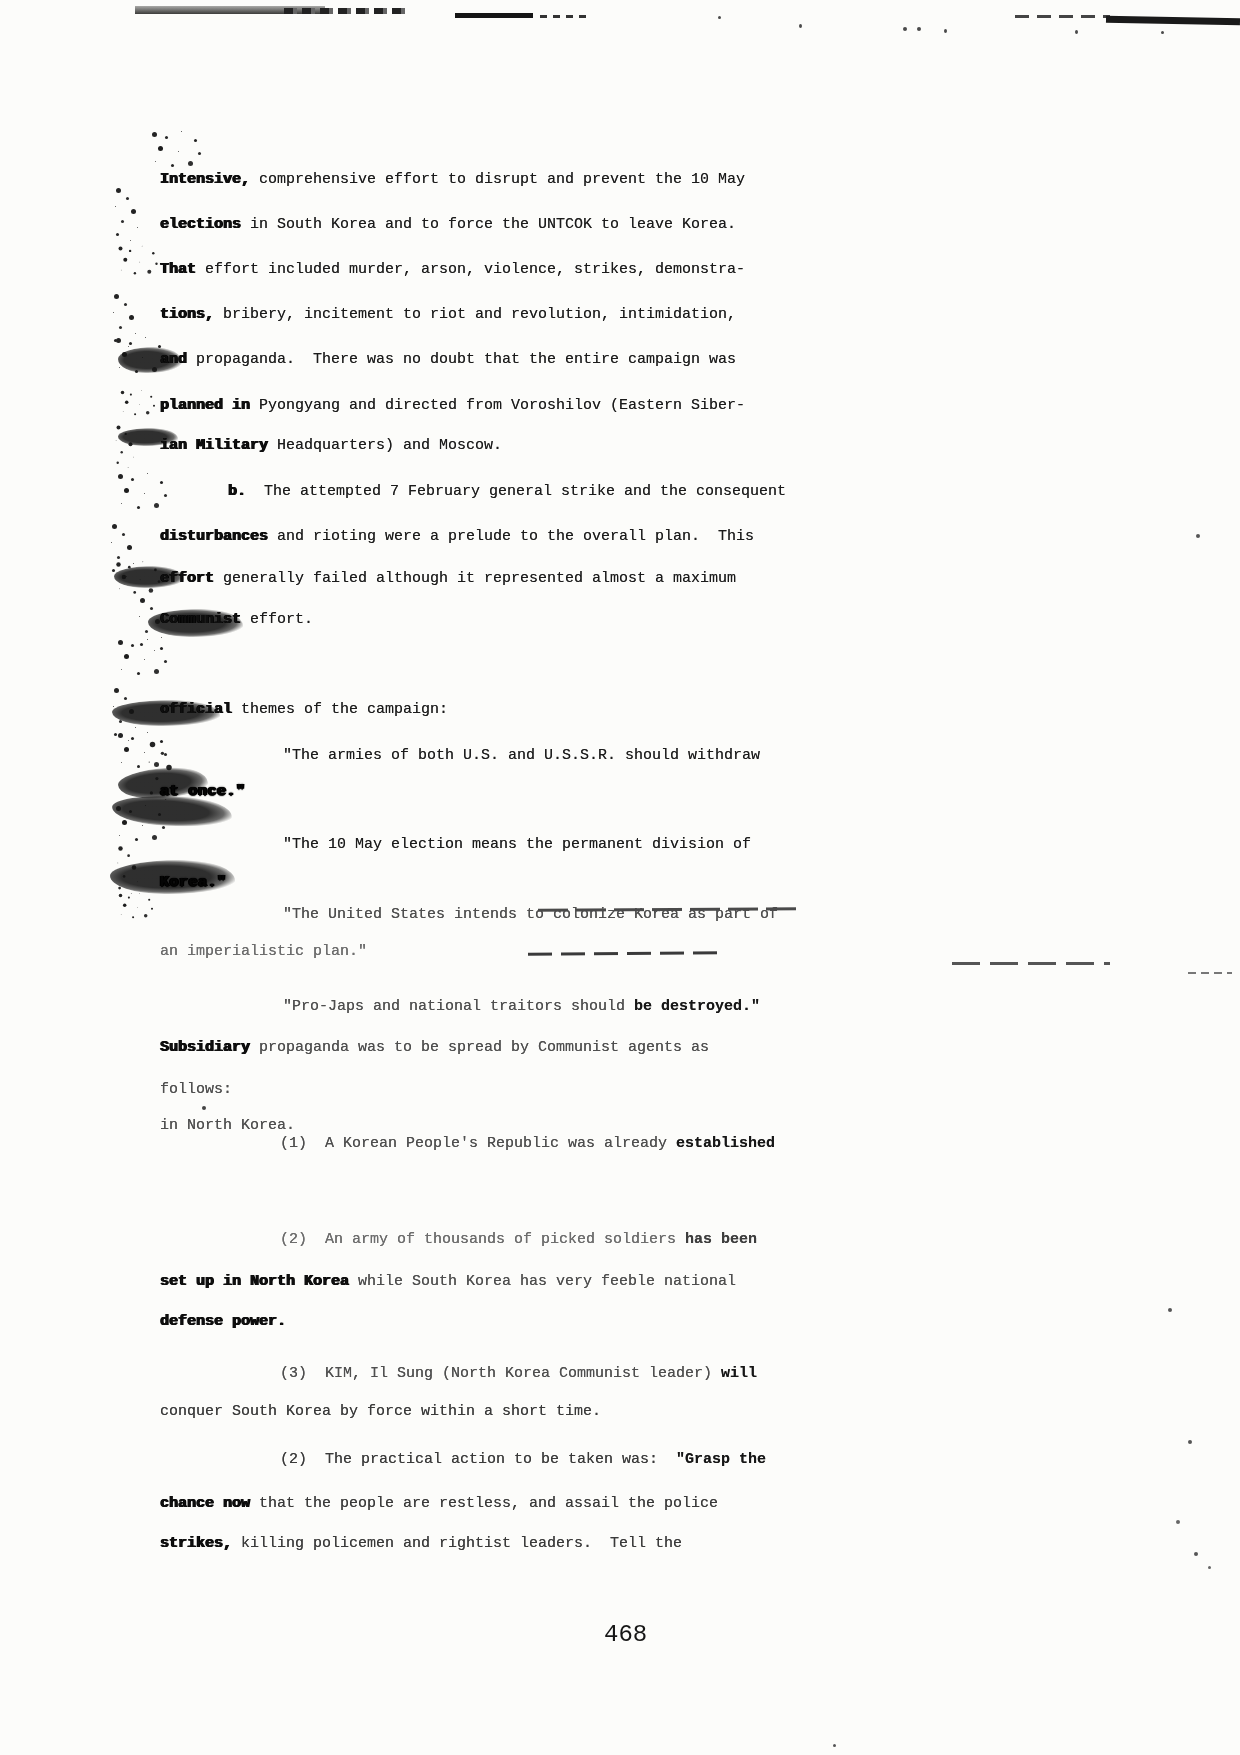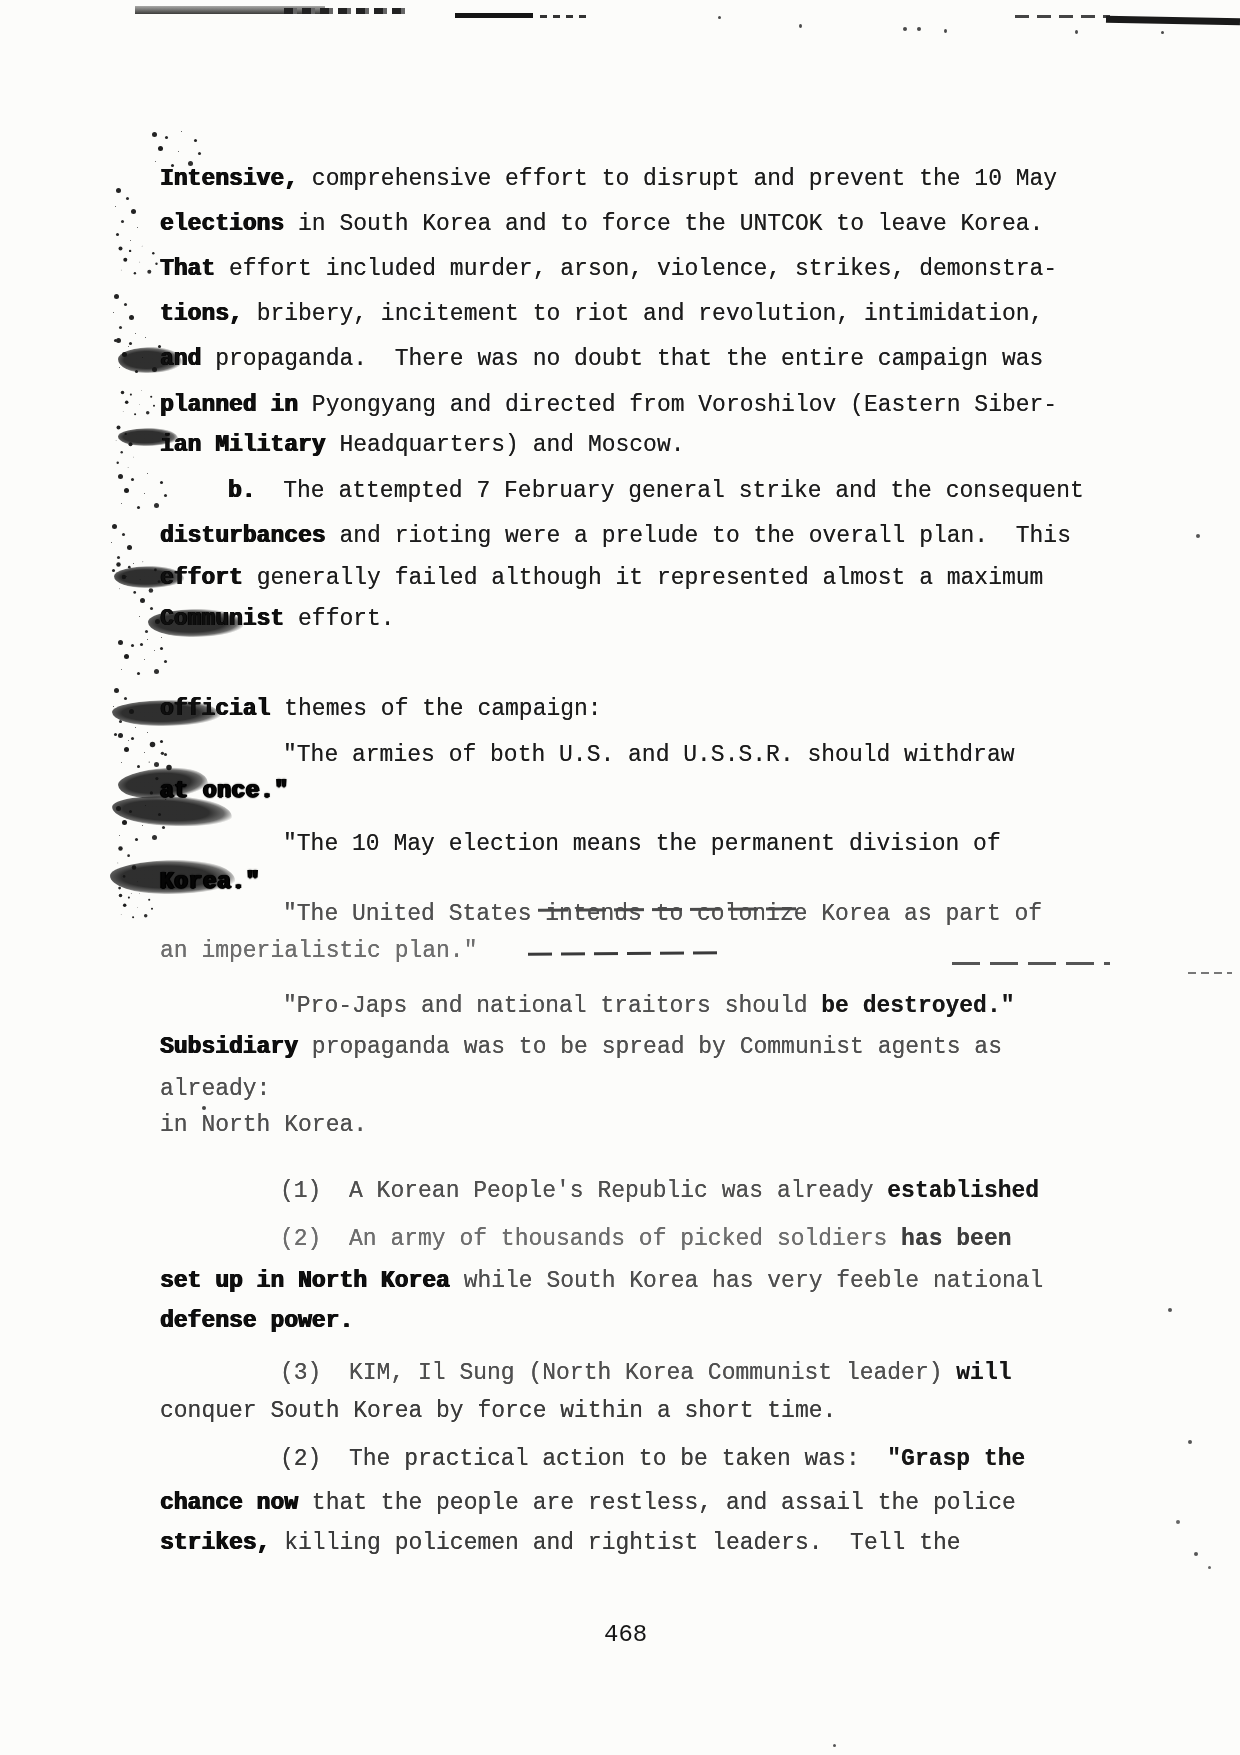--- a/index.html
+++ b/index.html
@@ -6,21 +6,21 @@
   #page{
     position:relative;
     width:1240px;height:1755px;
     background:#fcfcfa;
     overflow:hidden;
     font-family:"Liberation Mono","DejaVu Sans Mono",monospace;
   }
   .ln{
     position:absolute;
     white-space:pre;
-    font-size:23px;
+    font-size:15px;
     line-height:27px;
     color:#1b1b1b;
     text-shadow:0 0 0.4px rgba(10,10,10,.65);
     text-align:right;
   }
   .bp{font-weight:700;color:#0f0f0f;text-shadow:.7px 0 0 #000,-.5px 0 0 #000;}
   .em{font-weight:700;color:#161616;}
   .heavy .bp{
     color:#050505;
     text-shadow:0 0 2px #000,1.2px 0 0 #000,-1.2px 0 0 #000,0 1px 1px #000;
@@ -108,22 +108,22 @@
   <div class="ln" style="top:606px;left:160px"><span class="bp">Communist</span><span> effort.</span><span class="em"></span></div>
   <div class="ln" style="top:696px;left:160px"><span class="bp">official</span><span> themes of the campaign:</span><span class="em"></span></div>
   <div class="ln" style="top:742px;left:283px"><span class="bp"></span><span>"The armies of both U.S. and U.S.S.R. should withdraw</span><span class="em"></span></div>
   <div class="ln heavy" style="top:778px;left:160px"><span class="bp">at once."</span><span></span><span class="em"></span></div>
   <div class="ln" style="top:831px;left:283px"><span class="bp"></span><span>"The 10 May election means the permanent division of</span><span class="em"></span></div>
   <div class="ln heavy" style="top:869px;left:160px"><span class="bp">Korea."</span><span></span><span class="em"></span></div>
   <div class="ln f2" style="top:901px;left:283px"><span class="bp"></span><span>"The United States intends to colonize Korea as part of</span><span class="em"></span></div>
   <div class="ln f3" style="top:938px;left:160px"><span class="bp"></span><span>an imperialistic plan."</span><span class="em"></span></div>
   <div class="ln f2" style="top:993px;left:283px"><span class="bp"></span><span>"Pro-Japs and national traitors should </span><span class="em">be destroyed."</span></div>
   <div class="ln f2" style="top:1034px;left:160px"><span class="bp">Subsidiary</span><span> propaganda was to be spread by Communist agents as</span><span class="em"></span></div>
-  <div class="ln f2" style="top:1076px;left:160px"><span class="bp"></span><span>already:</span><span class="em"></span></div>
-  <div class="ln f2" style="top:1178px;left:280px"><span class="bp"></span><span>(1)  A Korean People's Republic was already </span><span class="em">established</span></div>
+  <div class="ln f2" style="top:1076px;left:160px"><span class="bp"></span><span>follows:</span><span class="em"></span></div>
+  <div class="ln f2" style="top:1130px;left:280px"><span class="bp"></span><span>(1)  A Korean People's Republic was already </span><span class="em">established</span></div>
   <div class="ln f2" style="top:1112px;left:160px"><span class="bp"></span><span>in North Korea.</span><span class="em"></span></div>
   <div class="ln f3" style="top:1226px;left:280px"><span class="bp"></span><span>(2)  An army of thousands of picked soldiers </span><span class="em">has been</span></div>
   <div class="ln f2" style="top:1268px;left:160px"><span class="bp">set up in North Korea</span><span> while South Korea has very feeble national</span><span class="em"></span></div>
   <div class="ln" style="top:1308px;left:160px"><span class="bp">defense power.</span><span></span><span class="em"></span></div>
   <div class="ln f2" style="top:1360px;left:280px"><span class="bp"></span><span>(3)  KIM, Il Sung (North Korea Communist leader) </span><span class="em">will</span></div>
   <div class="ln f1" style="top:1398px;left:160px"><span class="bp"></span><span>conquer South Korea by force within a short time.</span><span class="em"></span></div>
   <div class="ln f1" style="top:1446px;left:280px"><span class="bp"></span><span>(2)  The practical action to be taken was:  </span><span class="em">"Grasp the</span></div>
   <div class="ln f1" style="top:1490px;left:160px"><span class="bp">chance now</span><span> that the people are restless, and assail the police</span><span class="em"></span></div>
   <div class="ln f1" style="top:1530px;left:160px"><span class="bp">strikes,</span><span> killing policemen and rightist leaders.  Tell the</span><span class="em"></span></div>
 

